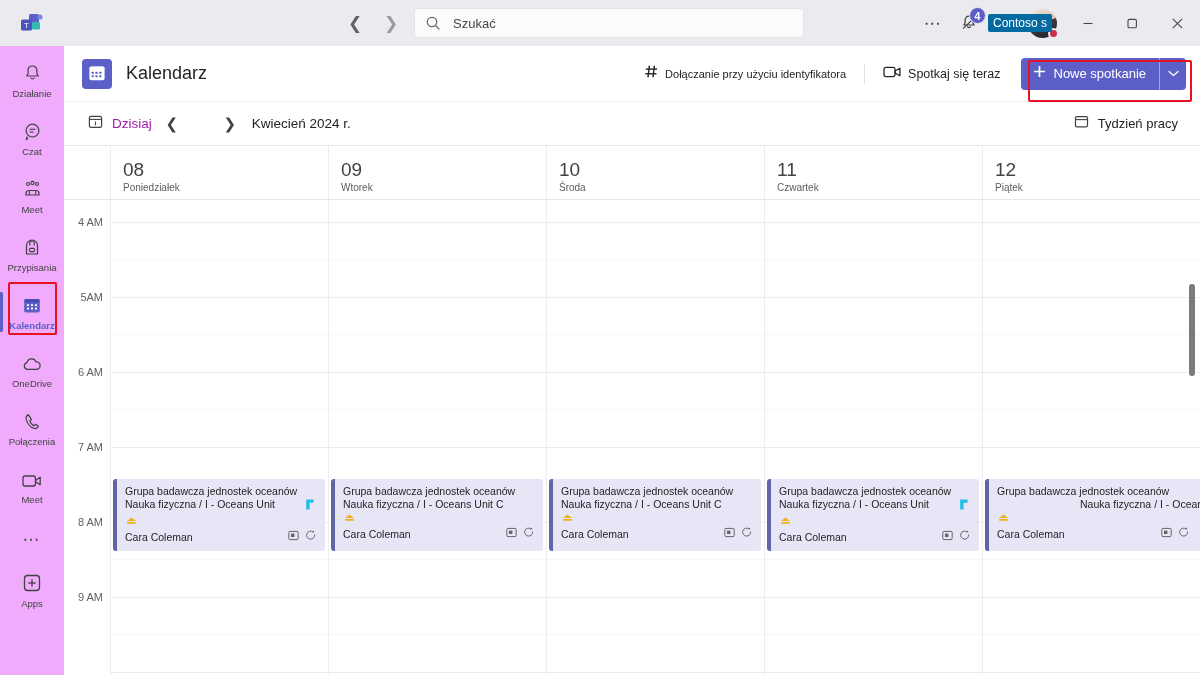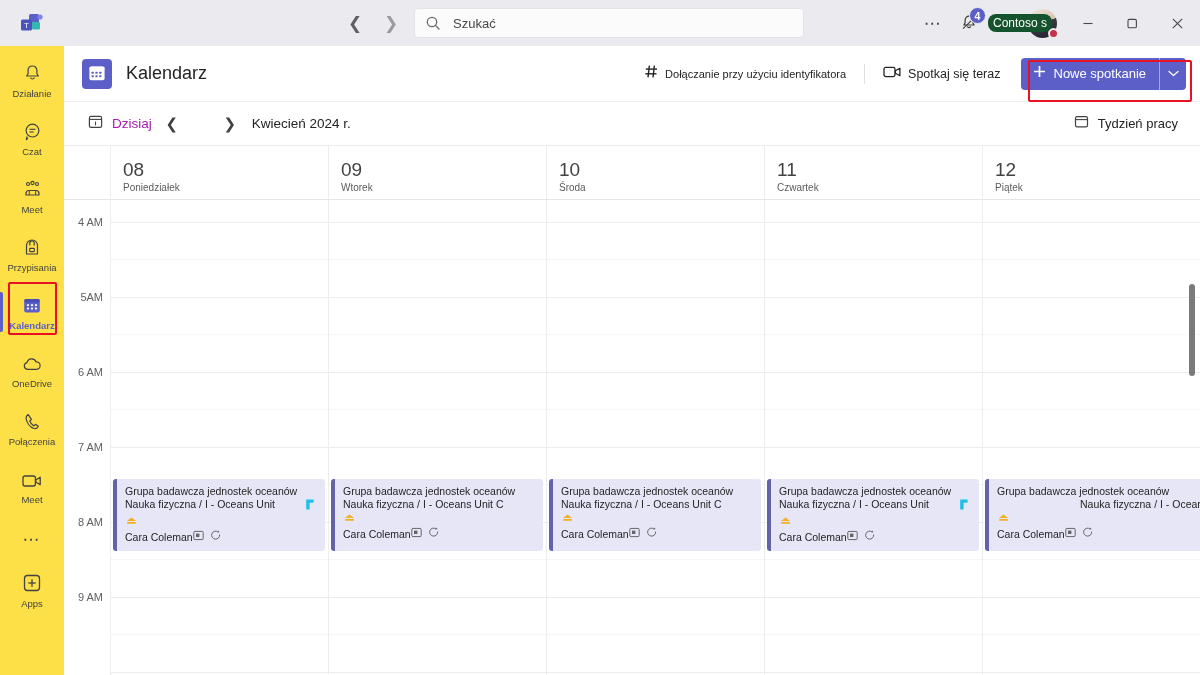--- a/index.html
+++ b/index.html
@@ -35,42 +35,42 @@
     color: #3b3a39; font-size: 17px; letter-spacing: 1.5px; cursor: pointer;
   }
   .bellwrap { position: relative; width: 38px; height: 32px; display: flex; align-items: center; justify-content: center; cursor: pointer; }
   .badge {
     position: absolute; top: 0px; right: 2px; min-width: 17px; height: 17px;
     background: #5b5fc7; color: #fff; border-radius: 9px; font-size: 10.5px;
     display: flex; align-items: center; justify-content: center; padding: 0 4px;
     font-weight: 600; border: 1.5px solid #ebebef;
   }
   .tooltip-chip {
-    background: #14532d; color: #fff; font-size: 12px; padding: 2px 5px;
-    border-radius: 8px; white-space: nowrap; margin-right: -26px; position: relative; z-index: 3;
+    background: #0369a1; color: #fff; font-size: 12px; padding: 2px 5px;
+    border-radius: 2px; white-space: nowrap; margin-right: -26px; position: relative; z-index: 3;
   }
   .avatar {
     width: 29px; height: 29px; border-radius: 50%; position: relative;
     background: linear-gradient(160deg,#f2e7df 0%,#d9c3b0 48%,#3b3b46 49%,#1f1f28 100%);
     margin-left: 2px; margin-right: 8px; overflow: visible;
     box-shadow: 0 0 0 2px #ebebef;
   }
   .presence {
     position: absolute; right: -2px; bottom: -1px; width: 11px; height: 11px;
     border-radius: 50%; background: #c4314b; border: 2px solid #ebebef;
   }
   .wctl { width: 45px; height: 46px; display: flex; align-items: center; justify-content: center; cursor: pointer; }
   .wctl svg { opacity: .8; }
 
   
   .body { flex: 1; display: flex; min-height: 0; }
 
   
   .sidebar {
-    width: 64px; background: #fde047; flex: 0 0 64px;
+    width: 64px; background: #f0abfc; flex: 0 0 64px;
     display: flex; flex-direction: column; align-items: center; padding-top: 6px;
     position: relative;
   }
   .rail-item {
     width: 64px; height: 56px; display: flex; flex-direction: column;
     align-items: center; justify-content: center; cursor: pointer; position: relative;
     margin-bottom: 2px;
   }
   .rail-item .ic { height: 22px; display: flex; align-items: flex-end; }
   .rail-item .lbl { font-size: 9.5px; color: #424242; margin-top: 4px; line-height: 11px; }
@@ -151,21 +151,21 @@
     position: absolute; left: 2px; right: 3px; border-radius: 3px;
     background: #e6e6f7; border-left: 4px solid #6264a7;
     padding: 6px 8px 5px 8px; overflow: visible; font-size: 10.5px;
     color: #252424; line-height: 13px; cursor: pointer;
   }
   .event .l1 { white-space: nowrap; }
   .event .l2row { display: flex; align-items: flex-start; justify-content: space-between; gap: 4px; }
   .event .l2 { white-space: nowrap; }
   .event .l2.rightal { margin-left: auto; }
   .event .badge-row { height: 13px; margin-top: 1px; display: flex; align-items: center; }
-  .event .footer { display: flex; align-items: flex-end; justify-content: flex-start; margin-top: 2px; }
+  .event .footer { display: flex; align-items: flex-end; justify-content: space-between; margin-top: 2px; }
   .event .organizer { font-size: 10.5px; color: #252424; }
   .event .ficons { display: flex; align-items: center; gap: 6px; opacity: .75; }
   .event.overflow { right: -38px; }
 
   
   .scrollbar { position: absolute; right: 3px; top: 0; bottom: 0; width: 10px; }
   .scroll-thumb { position: absolute; left: 2px; width: 6px; background: #7a7a7a; border-radius: 3px; cursor: pointer; }
 </style>
 </head>
 <body>

